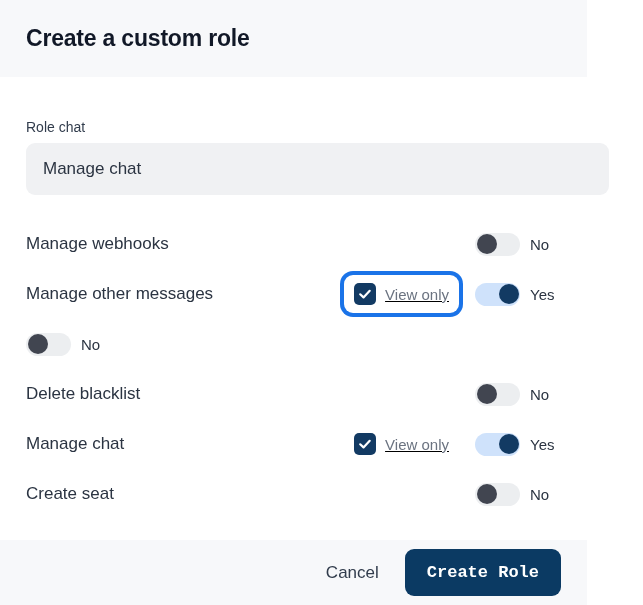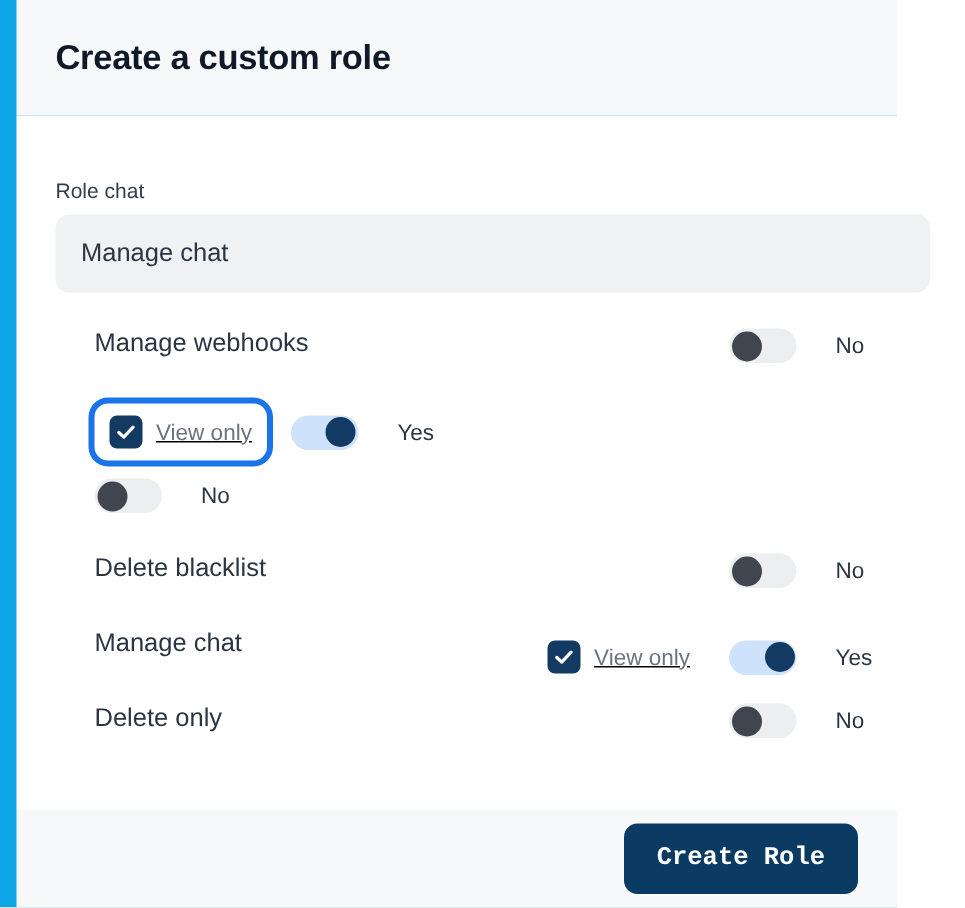--- a/index.html
+++ b/index.html
@@ -13,22 +13,21 @@
     font-family: "Liberation Sans", sans-serif;
     -webkit-font-smoothing: antialiased;
     overflow: hidden;
   }
   .modal {
     position: relative;
     width: 587px;
     height: 605px;
     display: flex;
     flex-direction: column;
-    background: #0ea5e9;
-    padding-left: 11px;
+    background: #404040;
   }
 
   
   .modal-header {
     height: 77px;
     min-height: 77px;
     background: #f7f8fa;
     display: flex;
     align-items: center;
     padding: 0 26px;
@@ -73,23 +72,22 @@
   }
   .text-input::placeholder { color: #8b93a1; }
 
   
   .perm-list {
     margin-top: 24px;
   }
   .perm-row {
     height: 50px;
     display: flex;
-    align-items: flex-start;
+    align-items: center;
     position: relative;
-    margin-left: 26px;
   }
   .perm-label {
     font-size: 17px;
     color: #2b3442;
     flex: 1;
     white-space: nowrap;
   }
 
   .perm-controls {
     display: flex;
@@ -126,21 +124,21 @@
   .viewonly-label {
     font-size: 15px;
     color: #6b7380;
     white-space: nowrap;
   }
 
   
   .toggle-wrap {
     display: flex;
     align-items: center;
-    gap: 26px;
+    gap: 10px;
     width: 86px;
     justify-content: flex-start;
   }
   .toggle {
     width: 45px;
     height: 23px;
     min-width: 45px;
     border-radius: 12px;
     position: relative;
     background: #eceef0;
@@ -221,20 +219,21 @@
           <div class="perm-controls">
             <div class="toggle-wrap">
               <div class="toggle">
                 <div class="knob"></div>
               </div>
               <span class="toggle-text">No</span>
             </div>
           </div>
         </div>
         <div class="perm-row">
+          <div class="perm-label">Manage other messages</div>
           <div class="perm-controls">
             <div class="viewonly focused">
               <span class="checkbox">
                 <svg width="14" height="14" viewBox="0 0 14 14" aria-hidden="true">
                   <path d="M2.2 7.3 L5.5 10.4 L11.7 3.8" fill="none" stroke="#ffffff" stroke-width="2.2" stroke-linecap="round" stroke-linejoin="round"></path>
                 </svg>
               </span>
               <span class="viewonly-label">View only</span>
             </div>
             <div class="toggle-wrap">
@@ -279,31 +278,32 @@
             </div>
             <div class="toggle-wrap">
               <div class="toggle on">
                 <div class="knob"></div>
               </div>
               <span class="toggle-text">Yes</span>
             </div>
           </div>
         </div>
         <div class="perm-row">
-          <div class="perm-label">Delete only</div>
+          <div class="perm-label">Create seat</div>
           <div class="perm-controls">
             <div class="toggle-wrap">
               <div class="toggle">
                 <div class="knob"></div>
               </div>
               <span class="toggle-text">No</span>
             </div>
           </div>
         </div>
       </div>
 
   </div>
 
   <div class="modal-footer">
+    <button class="btn-cancel">Cancel</button>
     <button class="btn-primary">Create Role</button>
   </div>
 
 </div>
 
 </body></html>

